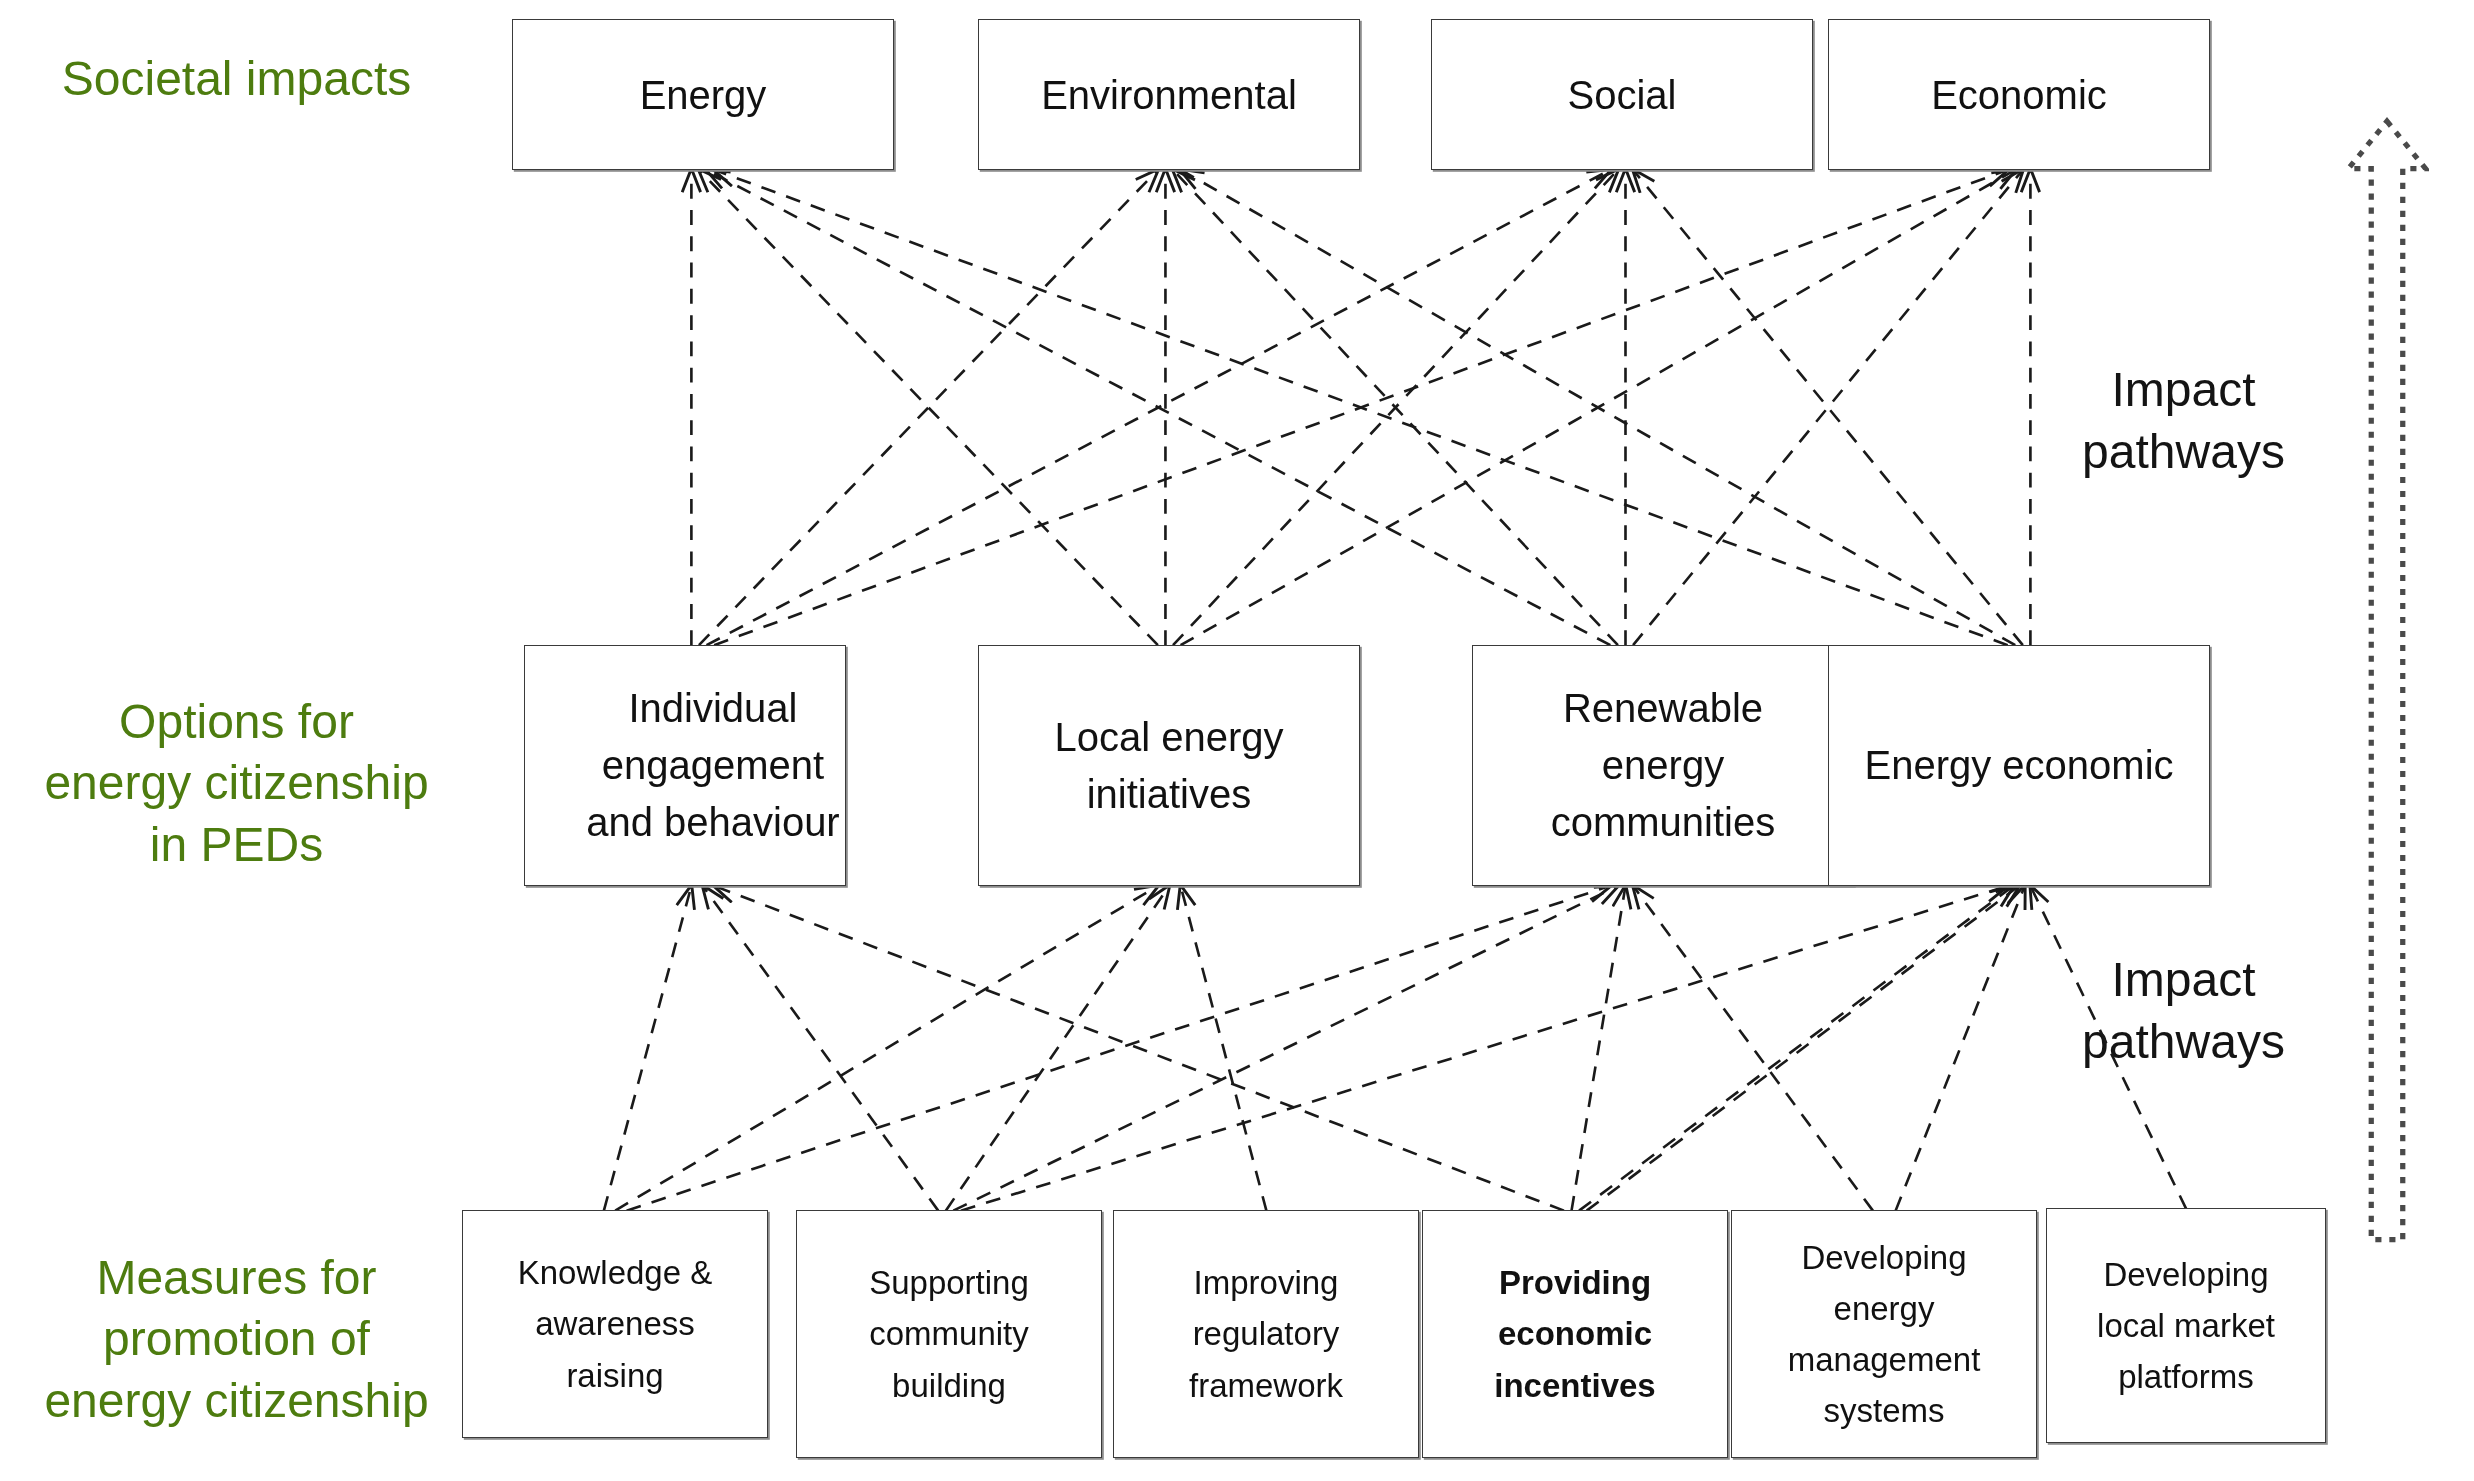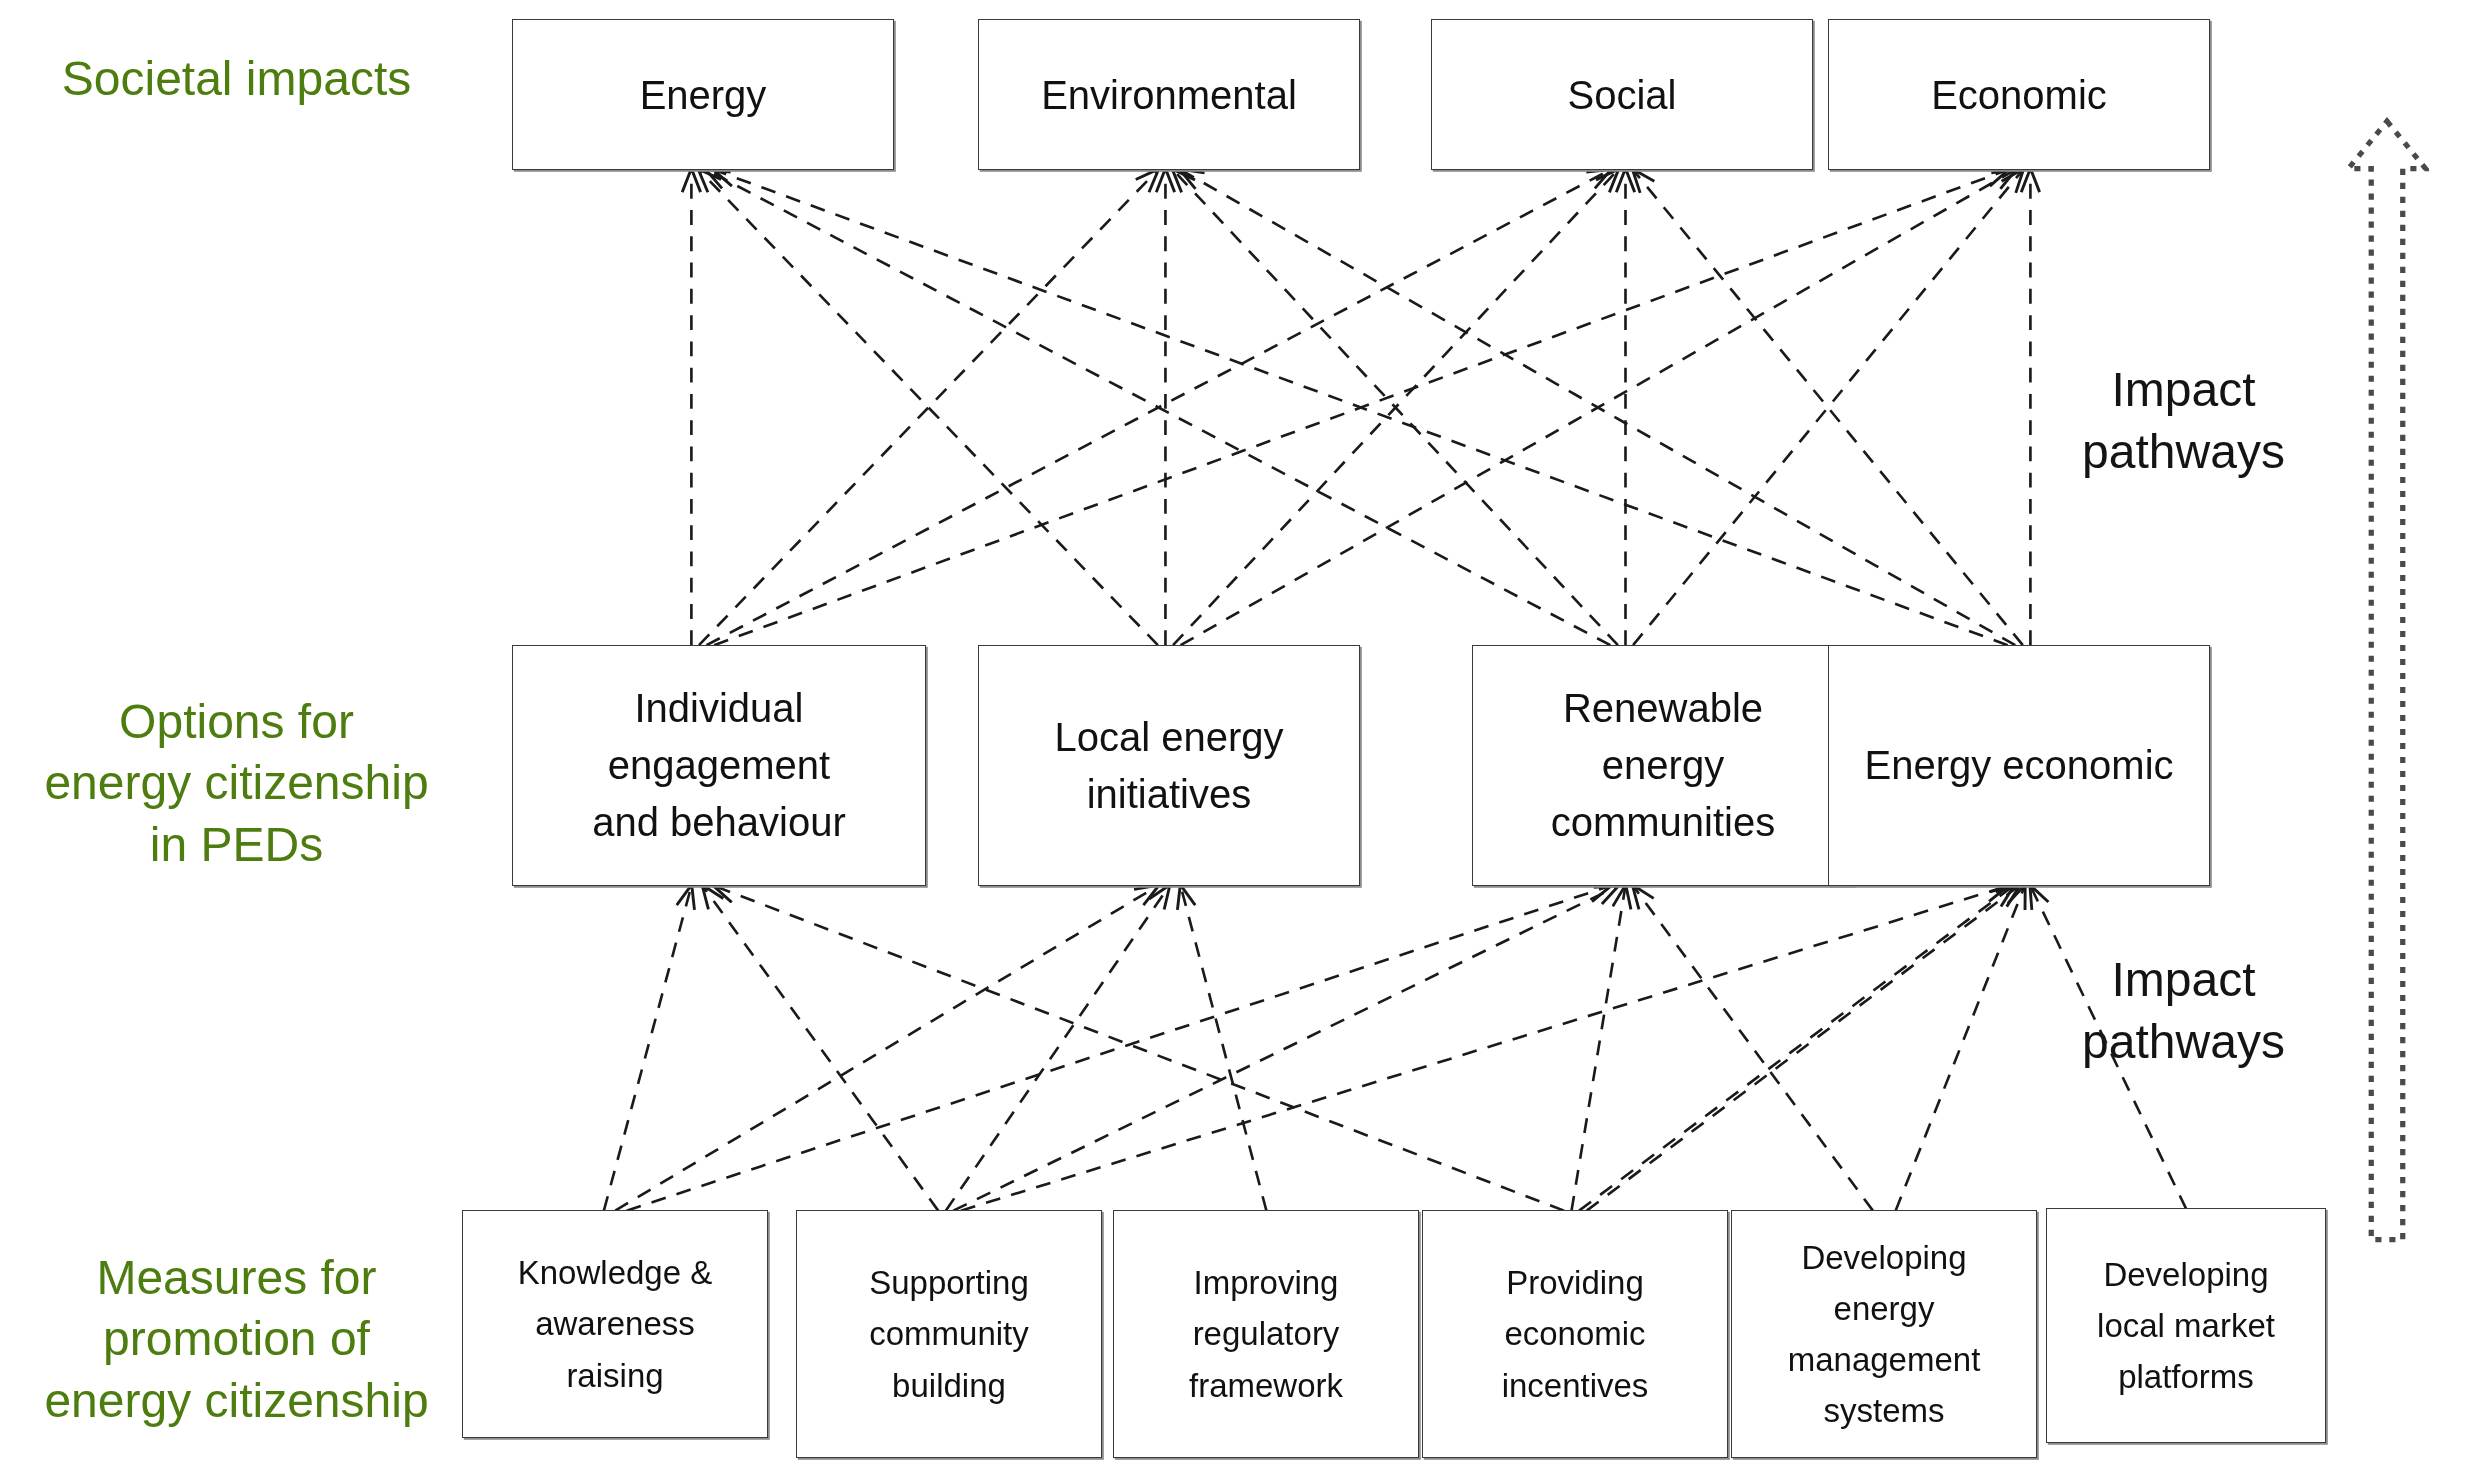--- a/index.html
+++ b/index.html
@@ -159,21 +159,21 @@
         <span class="node-text">Environmental</span>
       </div>
       <div class="node row-top" style="left: 1431px; top: 19px; width: 382px; height: 151px;">
         <span class="node-text">Social</span>
       </div>
       <div class="node row-top" style="left: 1828px; top: 19px; width: 382px; height: 151px;">
         <span class="node-text">Economic</span>
       </div>
     </div>
   <div id="row-options">
-      <div class="node row-mid" style="left: 512px; top: 645px; width: 414px; height: 241px;">
+      <div class="node row-mid" style="left: 524px; top: 645px; width: 322px; height: 241px; justify-content: flex-end;">
         <span class="node-text">Individual
 engagement
 and behaviour</span>
       </div>
       <div class="node row-mid" style="left: 978px; top: 645px; width: 382px; height: 241px;">
         <span class="node-text">Local energy
 initiatives</span>
       </div>
       <div class="node row-mid" style="left: 1431px; top: 645px; width: 382px; height: 241px; margin-left: 41px;">
         <span class="node-text">Renewable
@@ -193,21 +193,21 @@
       <div class="node row-bot" style="left: 796px; top: 1210px; width: 306px; height: 248px;">
         <span class="node-text">Supporting
 community
 building</span>
       </div>
       <div class="node row-bot" style="left: 1113px; top: 1210px; width: 306px; height: 248px;">
         <span class="node-text">Improving
 regulatory
 framework</span>
       </div>
-      <div class="node row-bot" style="left: 1422px; top: 1210px; width: 306px; height: 248px;">
+      <div class="node row-bot" style="left: 1422px; top: 1210px; width: 306px; height: 248px; font-weight: bold;">
         <span class="node-text">Providing
 economic
 incentives</span>
       </div>
       <div class="node row-bot" style="left: 1731px; top: 1210px; width: 306px; height: 248px;">
         <span class="node-text">Developing
 energy
 management
 systems</span>
       </div>

